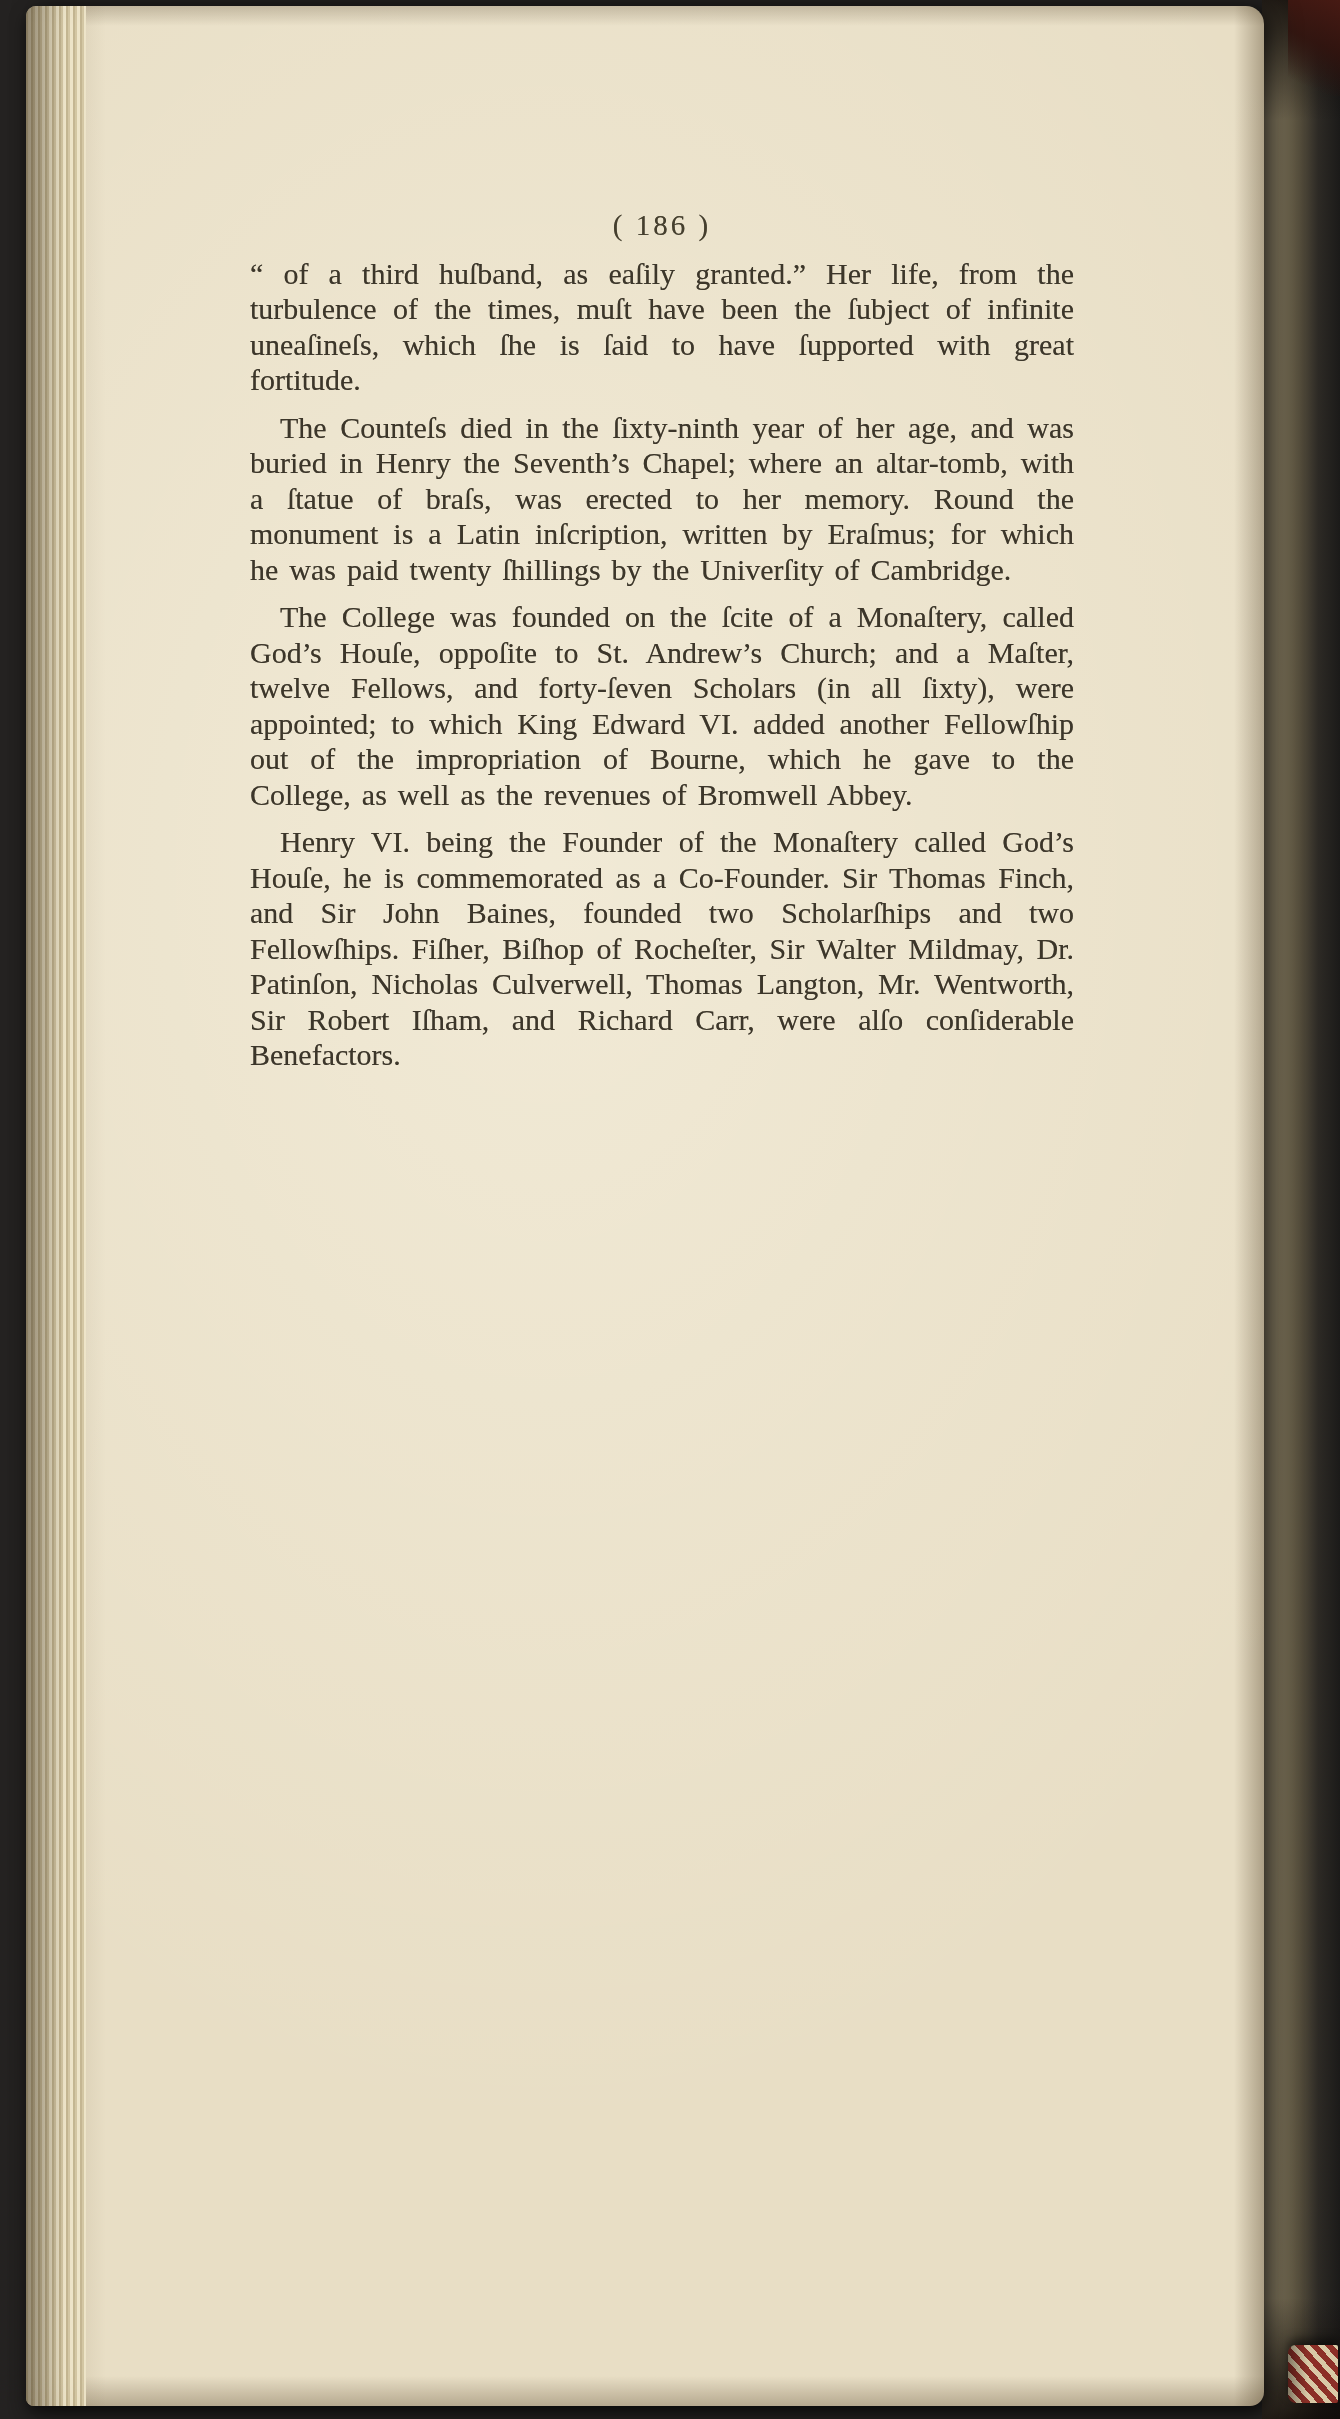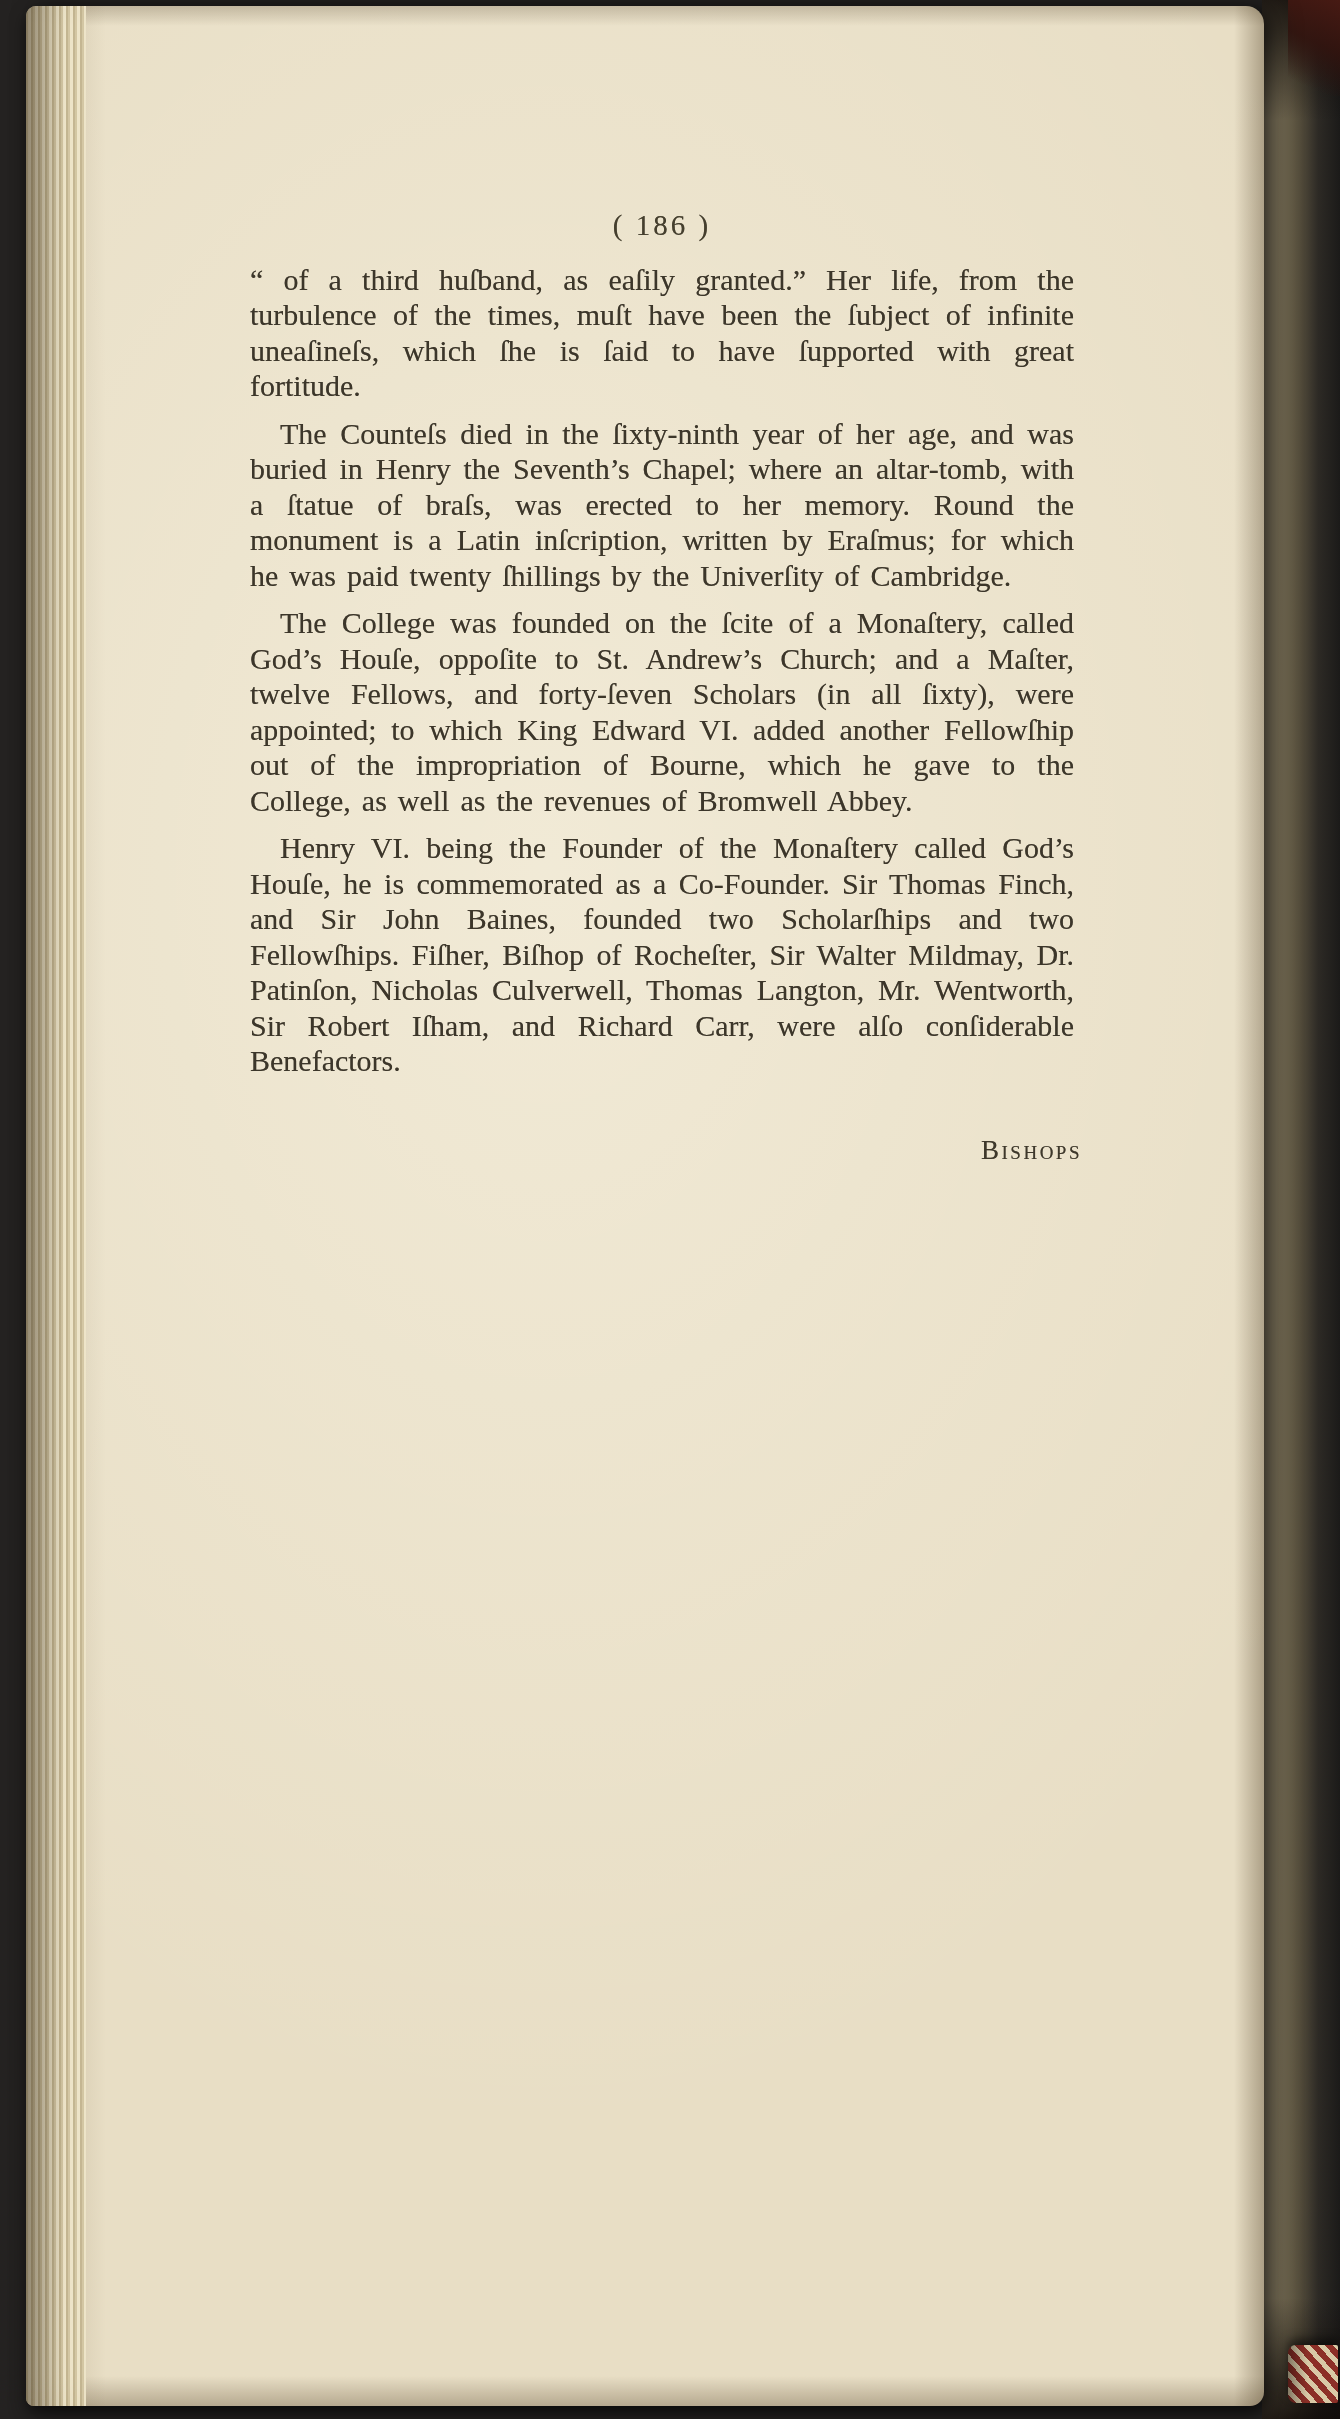--- a/index.html
+++ b/index.html
@@ -59,21 +59,21 @@
   .text-block{
     position:absolute;left:212px;top:202px;width:848px;
     color:#3c362a;
     font-size:30px;line-height:35.5px;
     text-shadow:0 0 .5px rgba(60,54,42,.55);
   }
   .folio{
     text-align:center;
     font-size:29px;
     letter-spacing:3px;
-    margin-bottom:18px;
+    margin-bottom:12px;
     color:#453f2e;
   }
   .para{
     margin:12px;
     text-align:justify;
     word-spacing:3.5px;
   }
   .para.indent{text-indent:30px;}
   .catchword{
     margin-top:54px;
@@ -101,17 +101,16 @@
       <div class="folio">( 186 )</div>
 
       <p class="para">“ of a third huſband, as eaſily granted.”  Her life, from the turbulence of the times, muſt have been the ſubject of infinite uneaſineſs, which ſhe is ſaid to have ſupported with great fortitude.</p>
 
       <p class="para indent">The Counteſs died in the ſixty-ninth year of her age, and was buried in Henry the Seventh’s Chapel; where an altar-tomb, with a ſtatue of braſs, was erected to her memory.  Round the monument is a Latin inſcription, written by Eraſmus; for which he was paid twenty ſhillings by the Univerſity of Cambridge.</p>
 
       <p class="para indent">The College was founded on the ſcite of a Monaſtery, called God’s Houſe, oppoſite to St. Andrew’s Church; and a Maſter, twelve Fellows, and forty-ſeven Scholars (in all ſixty), were appointed; to which King Edward VI. added another Fellowſhip out of the impropriation of Bourne, which he gave to the College, as well as the revenues of Bromwell Abbey.</p>
 
       <p class="para indent">Henry VI. being the Founder of the Monaſtery called God’s Houſe, he is commemorated as a Co-Founder.  Sir Thomas Finch, and Sir John Baines, founded two Scholarſhips and two Fellowſhips. Fiſher, Biſhop of Rocheſter, Sir Walter Mildmay, Dr. Patinſon, Nicholas Culverwell, Thomas Langton, Mr. Wentworth, Sir Robert Iſham, and Richard Carr, were alſo conſiderable Benefactors.</p>
 
-      <div class="catchword">Bishops</div>
     </div>
   </div>
 
 </div>
 
 </body></html>

